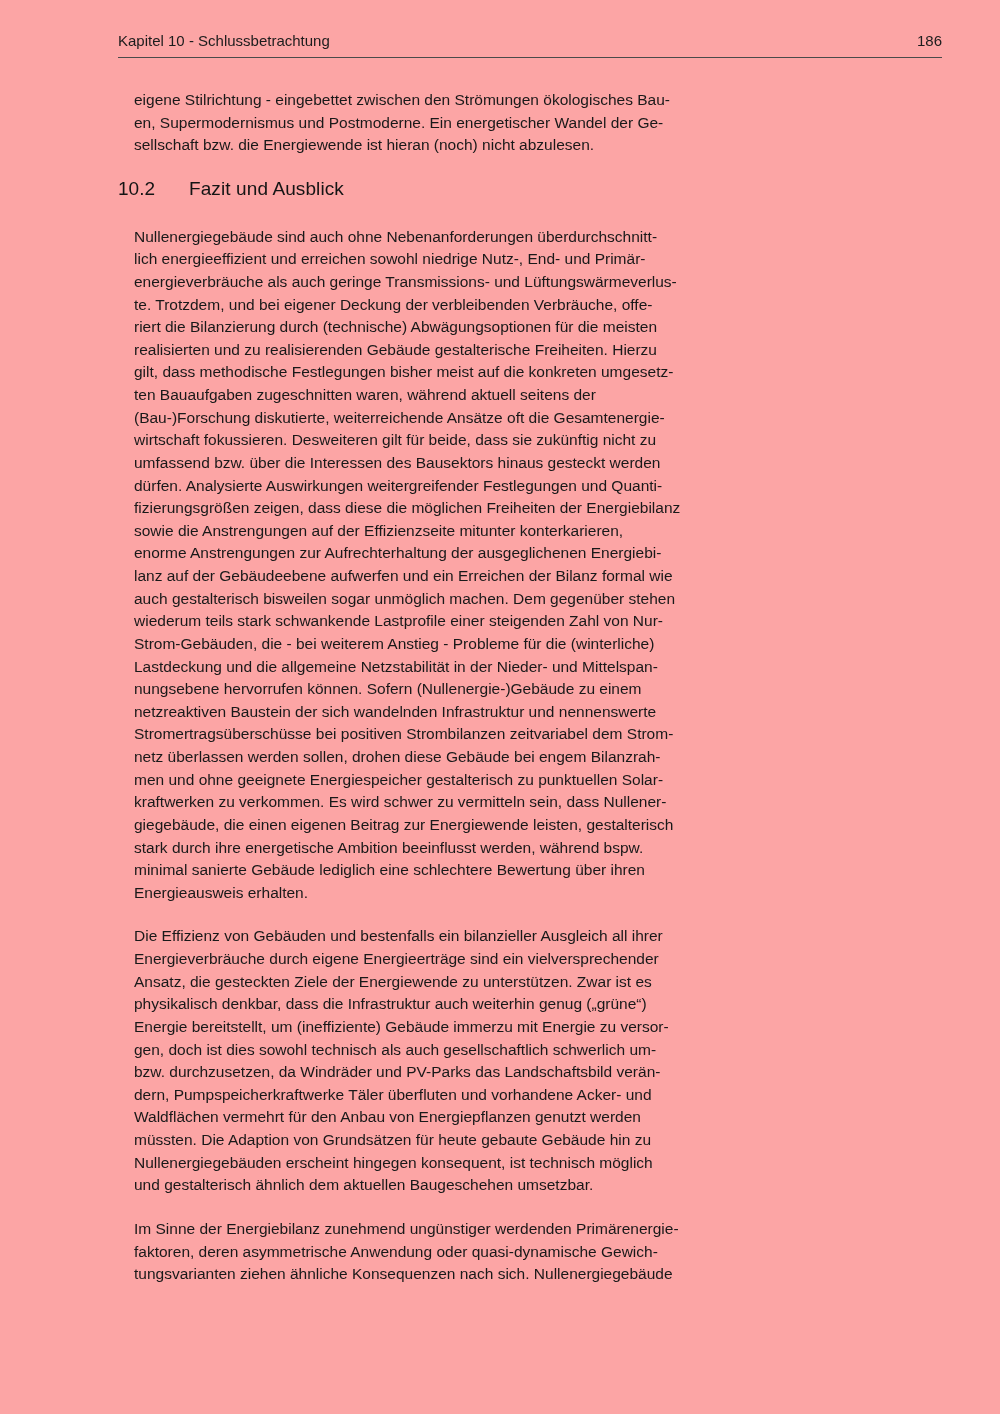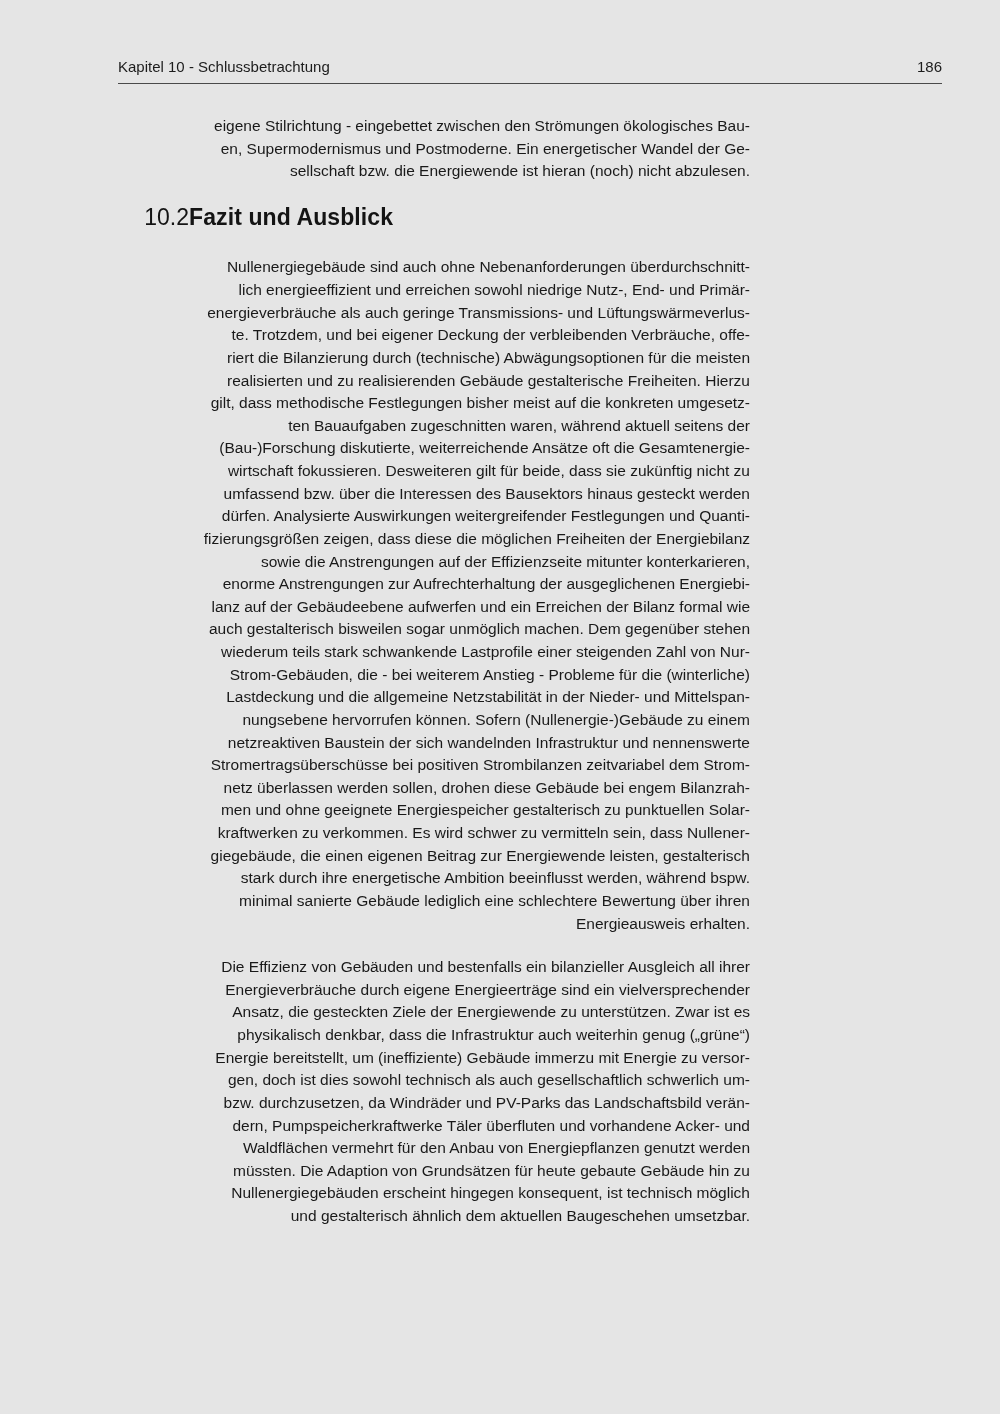--- a/index.html
+++ b/index.html
@@ -12,62 +12,61 @@
     height: 1414px;
     overflow: hidden;
     font-family: "Liberation Sans", sans-serif;
     color: #1a1a1a;
     -webkit-font-smoothing: antialiased;
   }
   .page {
     box-sizing: border-box;
     width: 1000px;
     height: 1414px;
-    padding: 58px 58px 0 118px;
-    background: #e5e5e5;
-    text-align: right;
+    padding: 32px 58px 0 118px;
+    background: #fca5a5;
   }
   .running-header {
     display: flex;
     justify-content: space-between;
     align-items: flex-end;
     width: 824px;
     font-size: 15px;
     line-height: 17px;
     color: #1c1c1c;
     padding-bottom: 8px;
     border-bottom: 1.6px solid #4a4a4a;
   }
   .content {
     width: 632px;
     padding-top: 31px;
     font-size: 15.5px;
     line-height: 1.46;
     color: #191919;
   }
   p.body-par {
-    margin: 0 0 21px 5px;
+    margin: 0 0 21px 16px;
     white-space: pre-line;
   }
   .section-heading {
     display: flex;
     align-items: baseline;
-    font-size: 23px;
+    font-size: 19px;
     line-height: 1.2;
     margin: 14px 0 25px 0;
     font-weight: 700;
     color: #141414;
   }
   .sec-num {
     font-weight: 400;
     width: 71px;
     flex: 0 0 71px;
   }
   .sec-title {
-    font-weight: 700;
+    font-weight: 400;
     letter-spacing: 0.1px;
   }
 </style>
 </head>
 <body>
 
 <div class="page">
 
   <header class="running-header">
     <span>Kapitel 10 - Schlussbetrachtung</span>
@@ -122,16 +121,19 @@
 physikalisch denkbar, dass die Infrastruktur auch weiterhin genug („grüne“)
 Energie bereitstellt, um (ineffiziente) Gebäude immerzu mit Energie zu versor-
 gen, doch ist dies sowohl technisch als auch gesellschaftlich schwerlich um-
 bzw. durchzusetzen, da Windräder und PV-Parks das Landschaftsbild verän-
 dern, Pumpspeicherkraftwerke Täler überfluten und vorhandene Acker- und
 Waldflächen vermehrt für den Anbau von Energiepflanzen genutzt werden
 müssten. Die Adaption von Grundsätzen für heute gebaute Gebäude hin zu
 Nullenergiegebäuden erscheint hingegen konsequent, ist technisch möglich
 und gestalterisch ähnlich dem aktuellen Baugeschehen umsetzbar.</p>
 
+    <p class="body-par">Im Sinne der Energiebilanz zunehmend ungünstiger werdenden Primärenergie-
+faktoren, deren asymmetrische Anwendung oder quasi-dynamische Gewich-
+tungsvarianten ziehen ähnliche Konsequenzen nach sich. Nullenergiegebäude</p>
 
   </main>
 
 </div>
 
 </body></html>

